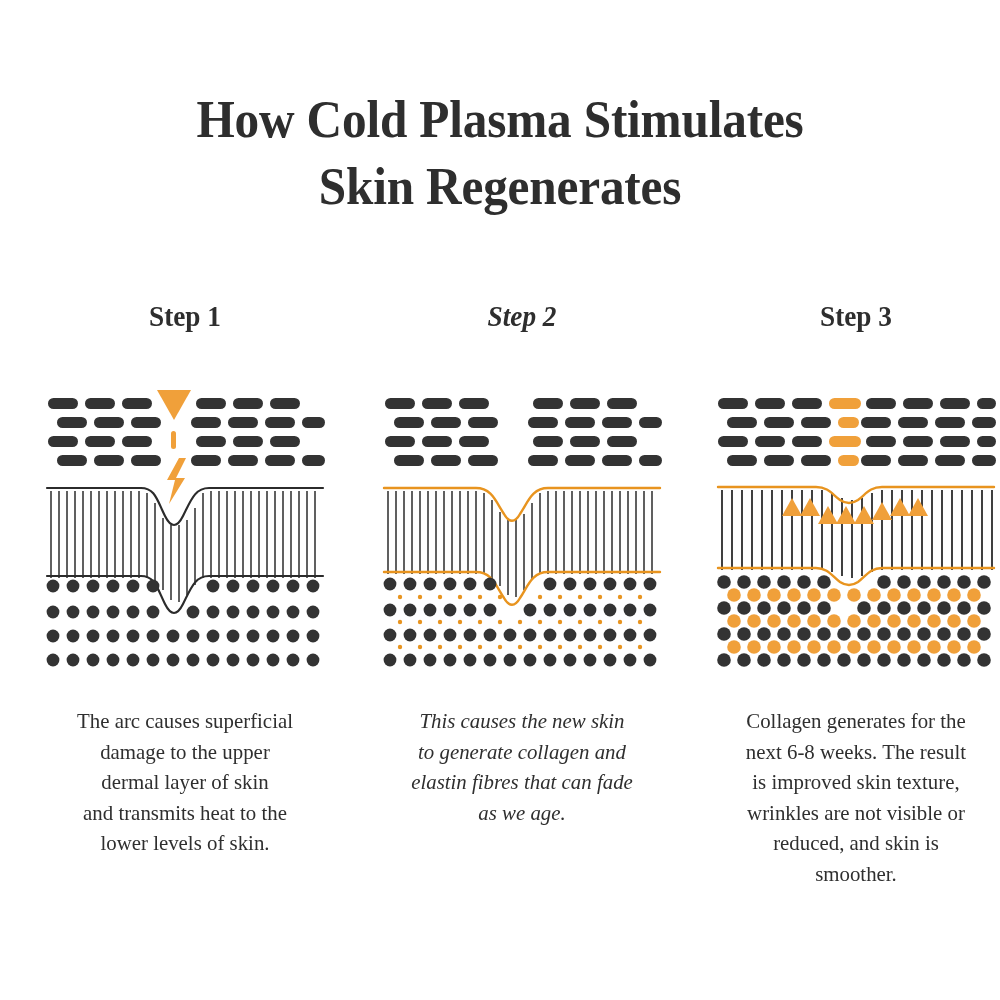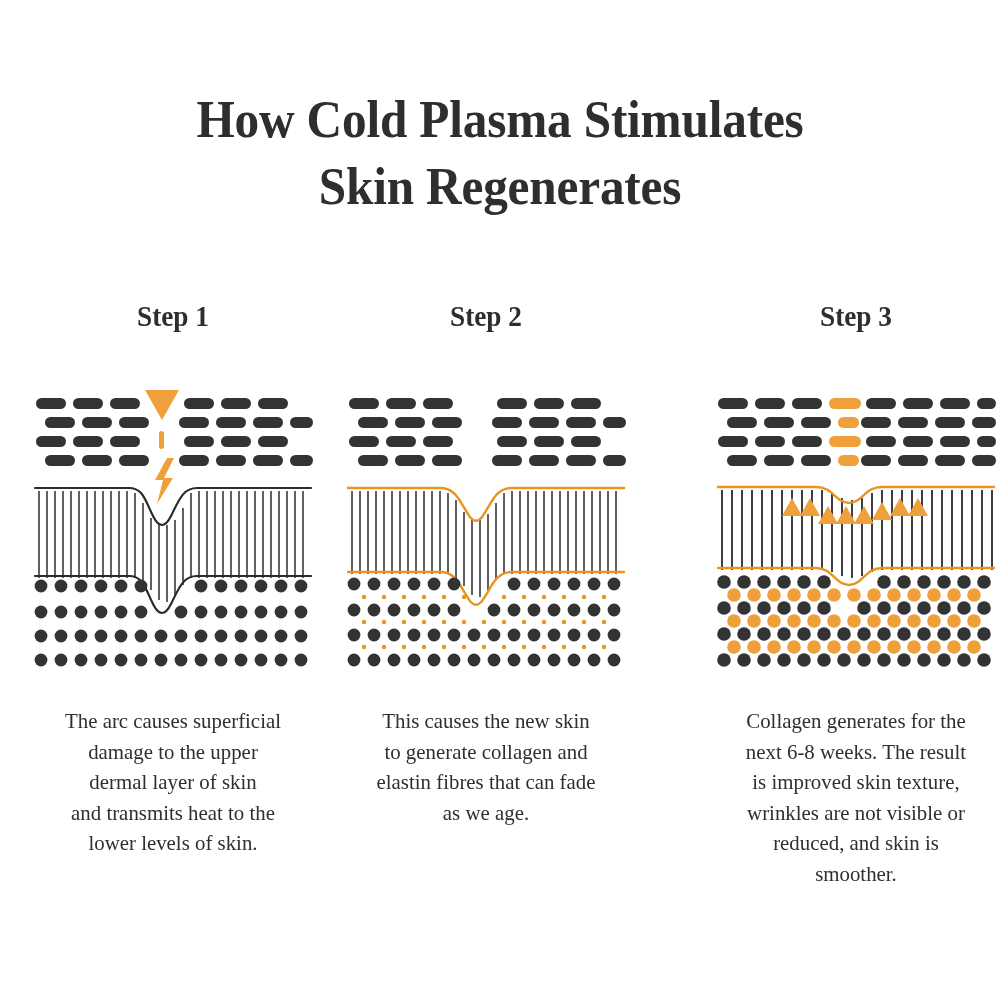--- a/index.html
+++ b/index.html
@@ -39,22 +39,22 @@
     position: absolute;
     top: 0; left: 0;
     width: 1000px; height: 1000px;
   }
   .col {
     position: absolute;
     top: 0;
     width: 320px;
     height: 1000px;
   }
-  .col.c0 { left: 13px; }
-  .col.c1 { left: 326px; }
+  .col.c0 { left: 25px; }
+  .col.c1 { left: 362px; font-style: italic; }
   .col.c2 { left: 696px; }
 
   .step-label {
     position: absolute;
     top: 300px;
     left: 0;
     width: 320px;
     text-align: center;
     font-size: 29px;
     font-weight: 700;

